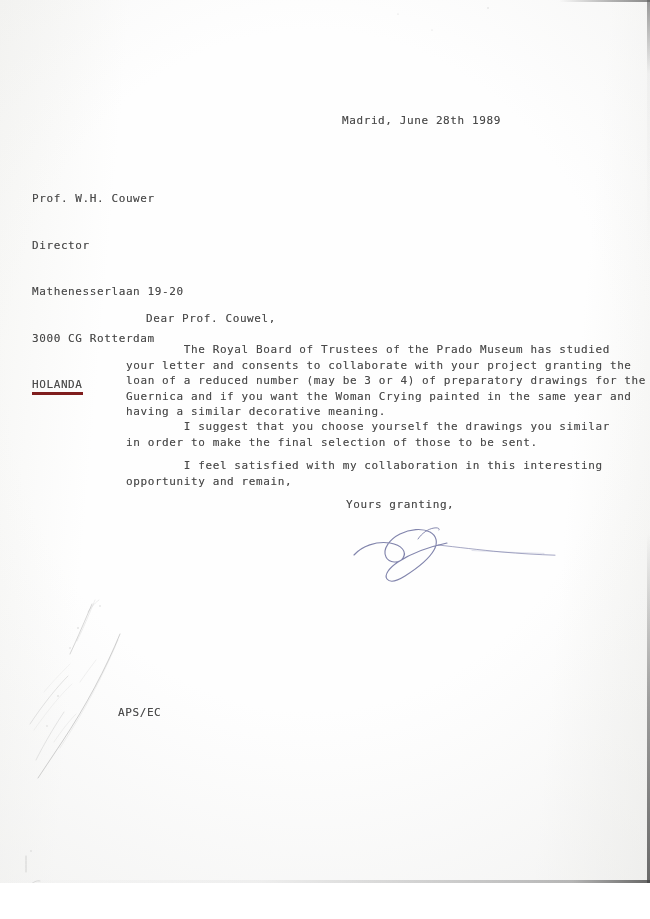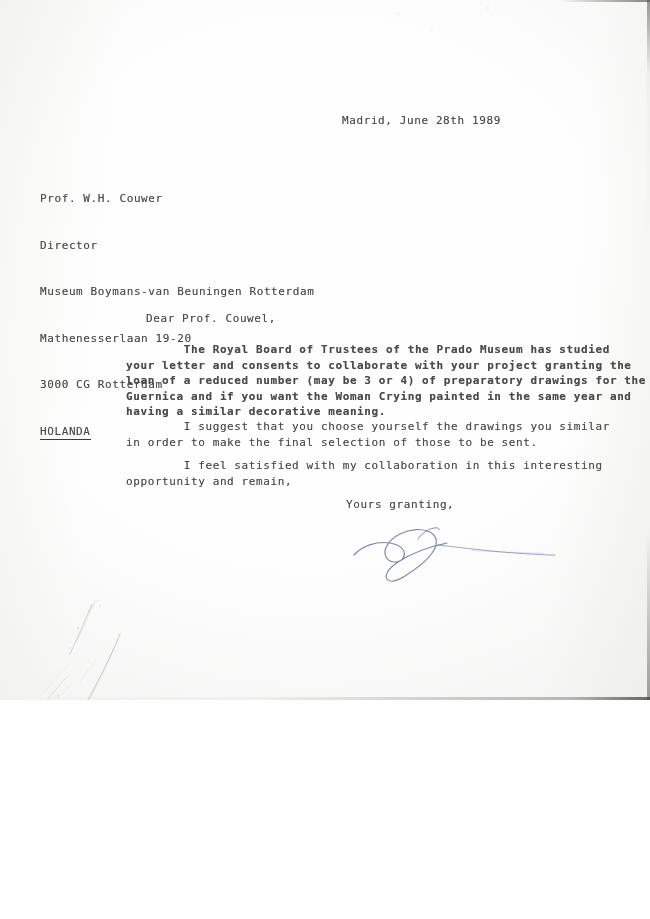--- a/index.html
+++ b/index.html
@@ -4,21 +4,21 @@
 <style>
   html, body {
     margin: 0;
     padding: 0;
     background: #ffffff;
   }
 
   #page {
     position: relative;
     width: 650px;
-    height: 700px;
+    height: 883px;
     background: #fdfdfc;
     overflow: hidden;
     font-family: "DejaVu Sans Mono", "Liberation Mono", monospace;
   }
 
   
   .paper-tint {
     position: absolute;
     inset: 0;
     background:
@@ -75,39 +75,39 @@
     font-family: "DejaVu Sans Mono", "Liberation Mono", monospace;
     text-shadow: 0 0 0.6px rgba(90,90,90,0.5);
   }
 
   #date-line {
     left: 342px;
     top: 113px;
   }
 
   #recipient-block {
-    left: 40px;
+    left: 32px;
     top: 160px;
   }
   #recipient-block .underlined {
-    border-bottom: 1px solid #7f1d1d;
+    border-bottom: 3px solid #7f1d1d;
     display: inline-block;
     line-height: 14px;
   }
 
   #salutation {
     left: 146px;
     top: 311px;
   }
 
   .body-par {
     left: 126px;
     color: #4a4a4a;
   }
-  #par-1 { top: 342px; font-weight: bold; }
+  #par-1 { top: 342px; }
   #par-2 { top: 419px; }
   #par-3 { top: 458px; }
 
   #closing {
     left: 346px;
     top: 497px;
   }
 
   #signer-name {
     left: 344px;
@@ -135,21 +135,20 @@
 
 <div id="page">
 
   <div class="paper-tint"></div>
 
   <div class="typed" id="date-line">Madrid, June 28th 1989</div>
 
   <div class="typed" id="recipient-block">
     <div>Prof. W.H. Couwer</div>
     <div>Director</div>
-    <div>Museum Boymans-van Beuningen Rotterdam</div>
     <div>Mathenesserlaan 19-20</div>
     <div>3000 CG Rotterdam</div>
     <div><span class="underlined">HOLANDA</span></div>
   </div>
 
   <div class="typed" id="salutation">Dear Prof. Couwel,</div>
 
   <div class="typed body-par" id="par-1">        The Royal Board of Trustees of the Prado Museum has studied
 your letter and consents to collaborate with your project granting the
 loan of a reduced number (may be 3 or 4) of preparatory drawings for the

